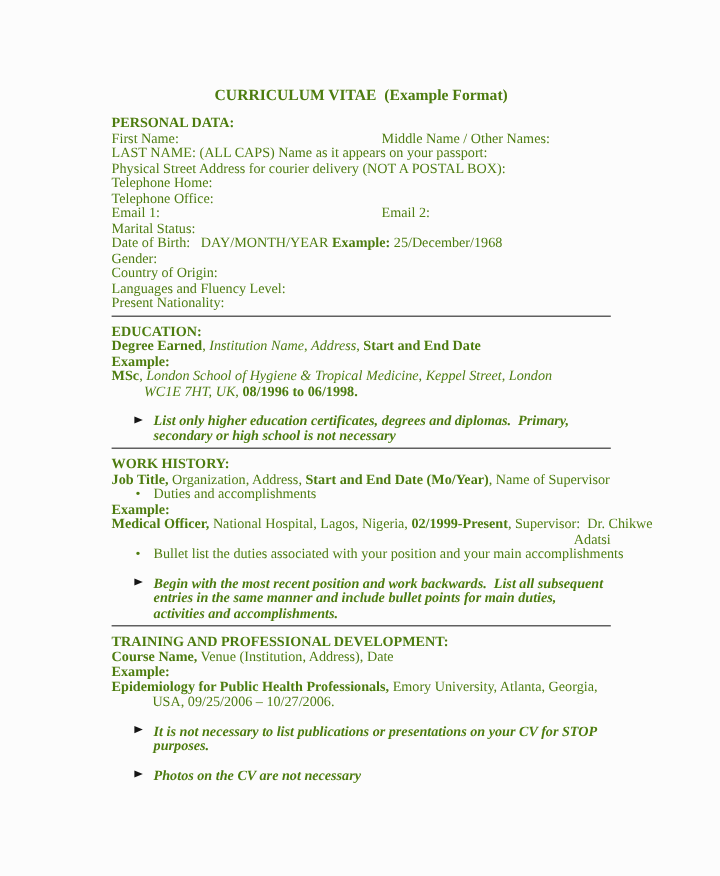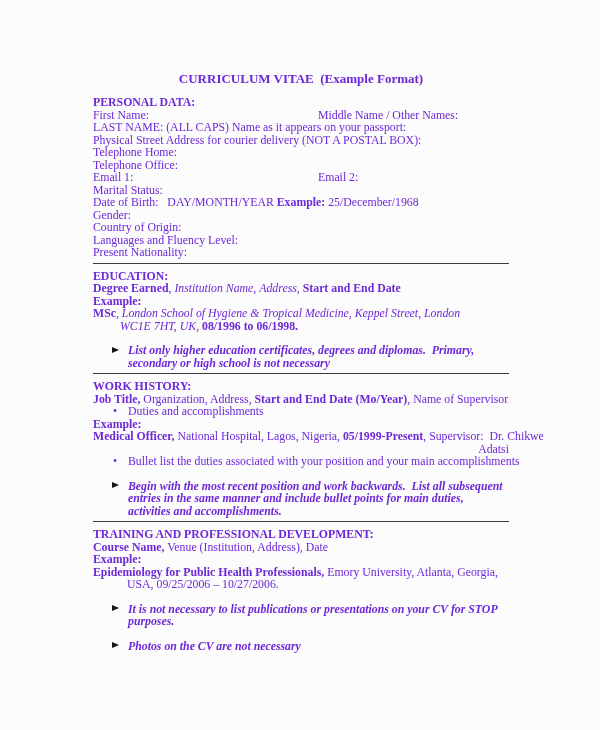--- a/index.html
+++ b/index.html
@@ -8,21 +8,21 @@
     background: #fcfcfc;
   }
   .doc {
     position: relative;
     box-sizing: border-box;
     width: 600px;
     height: 730px;
     padding: 72px 91px 0 93px;
     overflow: hidden;
     background: #fcfcfc;
-    color: #6d28d9;
+    color: #4d7c0f;
     font-family: "Liberation Serif", "DejaVu Serif", serif;
   }
   .title {
     text-align: center;
     font-weight: bold;
     font-size: 13px;
     line-height: 14px;
     margin-bottom: 10px;
     white-space: pre;
   }
@@ -103,21 +103,21 @@
         <div class="ln pre" style="padding-left: 27px;"><span class="i">WC1E 7HT, UK, </span><span class="b">08/1996 to 06/1998.</span></div>
         <div class="gap"></div>
         <div class="ln arrow-line"><span class="arrow-marker"></span><span class="bi">List only higher education certificates, degrees and diplomas.  Primary, secondary or high school is not necessary</span></div>
       </div>
       <div class="rule" style="border-top-color: rgb(58, 58, 58);"></div>
       <div class="section">
         <div class="ln pre heading">WORK HISTORY:</div>
         <div class="ln pre"><span class="b">Job Title,</span><span> Organization, Address, </span><span class="b">Start and End Date (Mo/Year)</span><span>, Name of Supervisor</span></div>
         <div class="ln bullet-line"><span class="dot">•</span><span>Duties and accomplishments</span></div>
         <div class="ln pre"><span class="b">Example:</span></div>
-        <div class="ln pre"><span class="b">Medical Officer,</span><span> National Hospital, Lagos, Nigeria, </span><span class="b">05/1999-Present</span><span>, Supervisor:  Dr. Chikwe</span></div>
+        <div class="ln pre"><span class="b">Medical Officer,</span><span> National Hospital, Lagos, Nigeria, </span><span class="b">02/1999-Present</span><span>, Supervisor:  Dr. Chikwe</span></div>
         <div class="ln pre" style="padding-left: 17px; text-align: right;"><span>Adatsi</span></div>
         <div class="ln bullet-line"><span class="dot">•</span><span>Bullet list the duties associated with your position and your main accomplishments</span></div>
         <div class="gap"></div>
         <div class="ln arrow-line"><span class="arrow-marker"></span><span class="bi">Begin with the most recent position and work backwards.  List all subsequent entries in the same manner and include bullet points for main duties, activities and accomplishments.</span></div>
       </div>
       <div class="rule" style="border-top-color: rgb(58, 58, 58);"></div>
       <div class="section">
         <div class="ln pre heading">TRAINING AND PROFESSIONAL DEVELOPMENT:</div>
         <div class="ln pre"><span class="b">Course Name,</span><span> Venue (Institution, Address), Date</span></div>
         <div class="ln pre"><span class="b">Example:</span></div>

